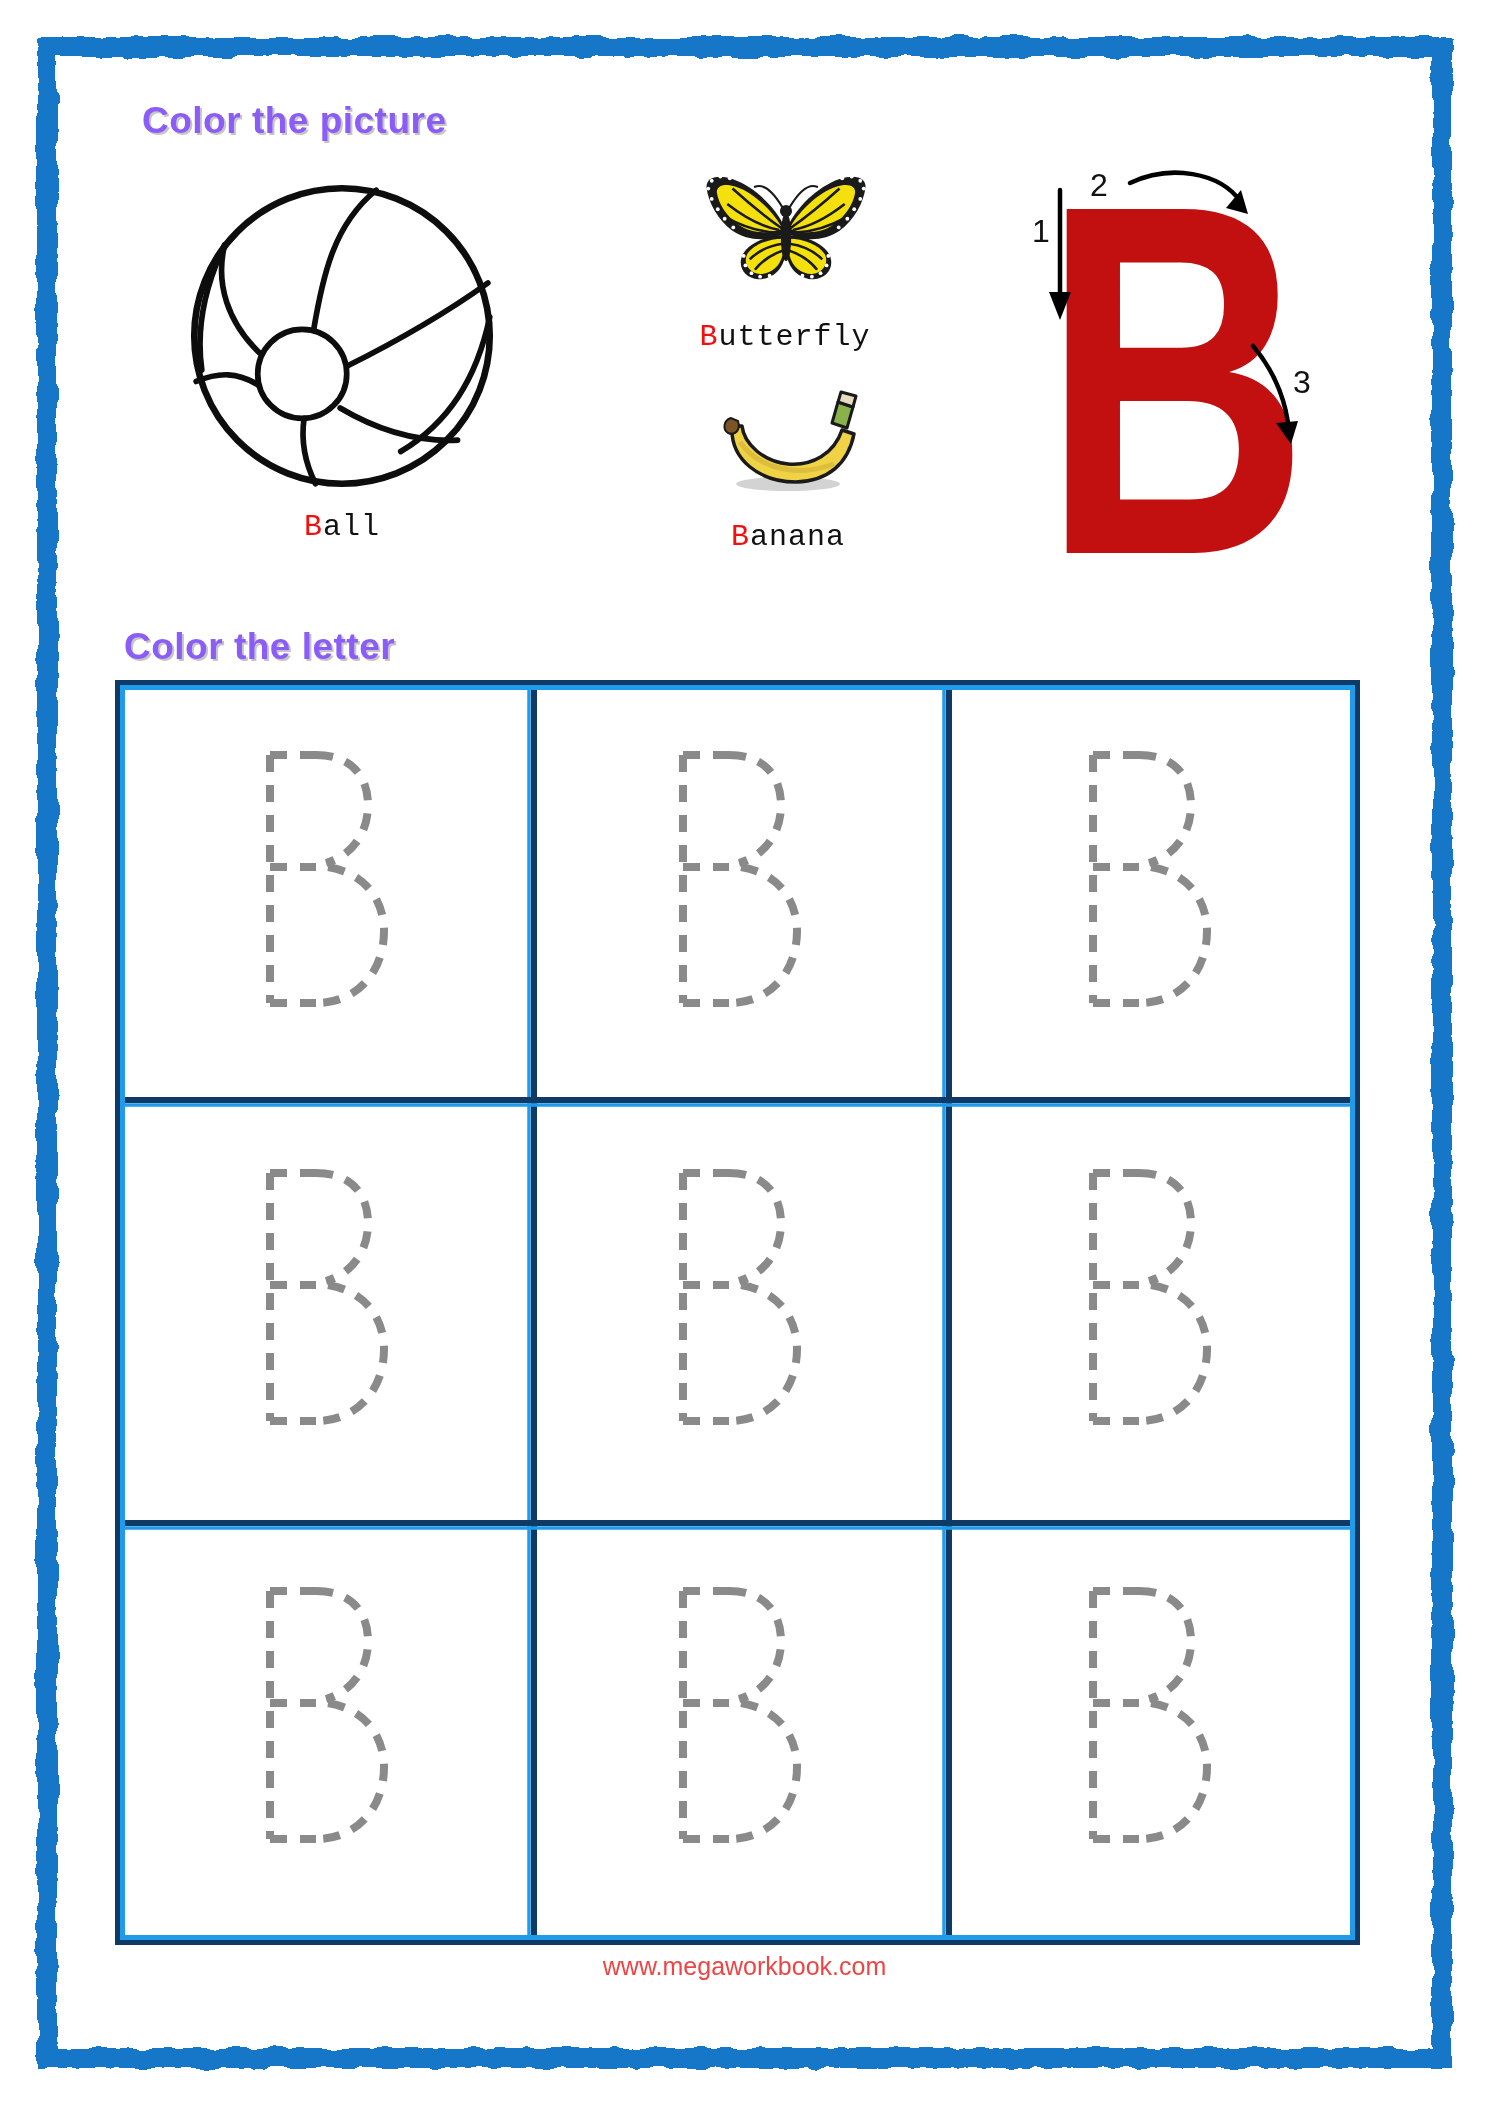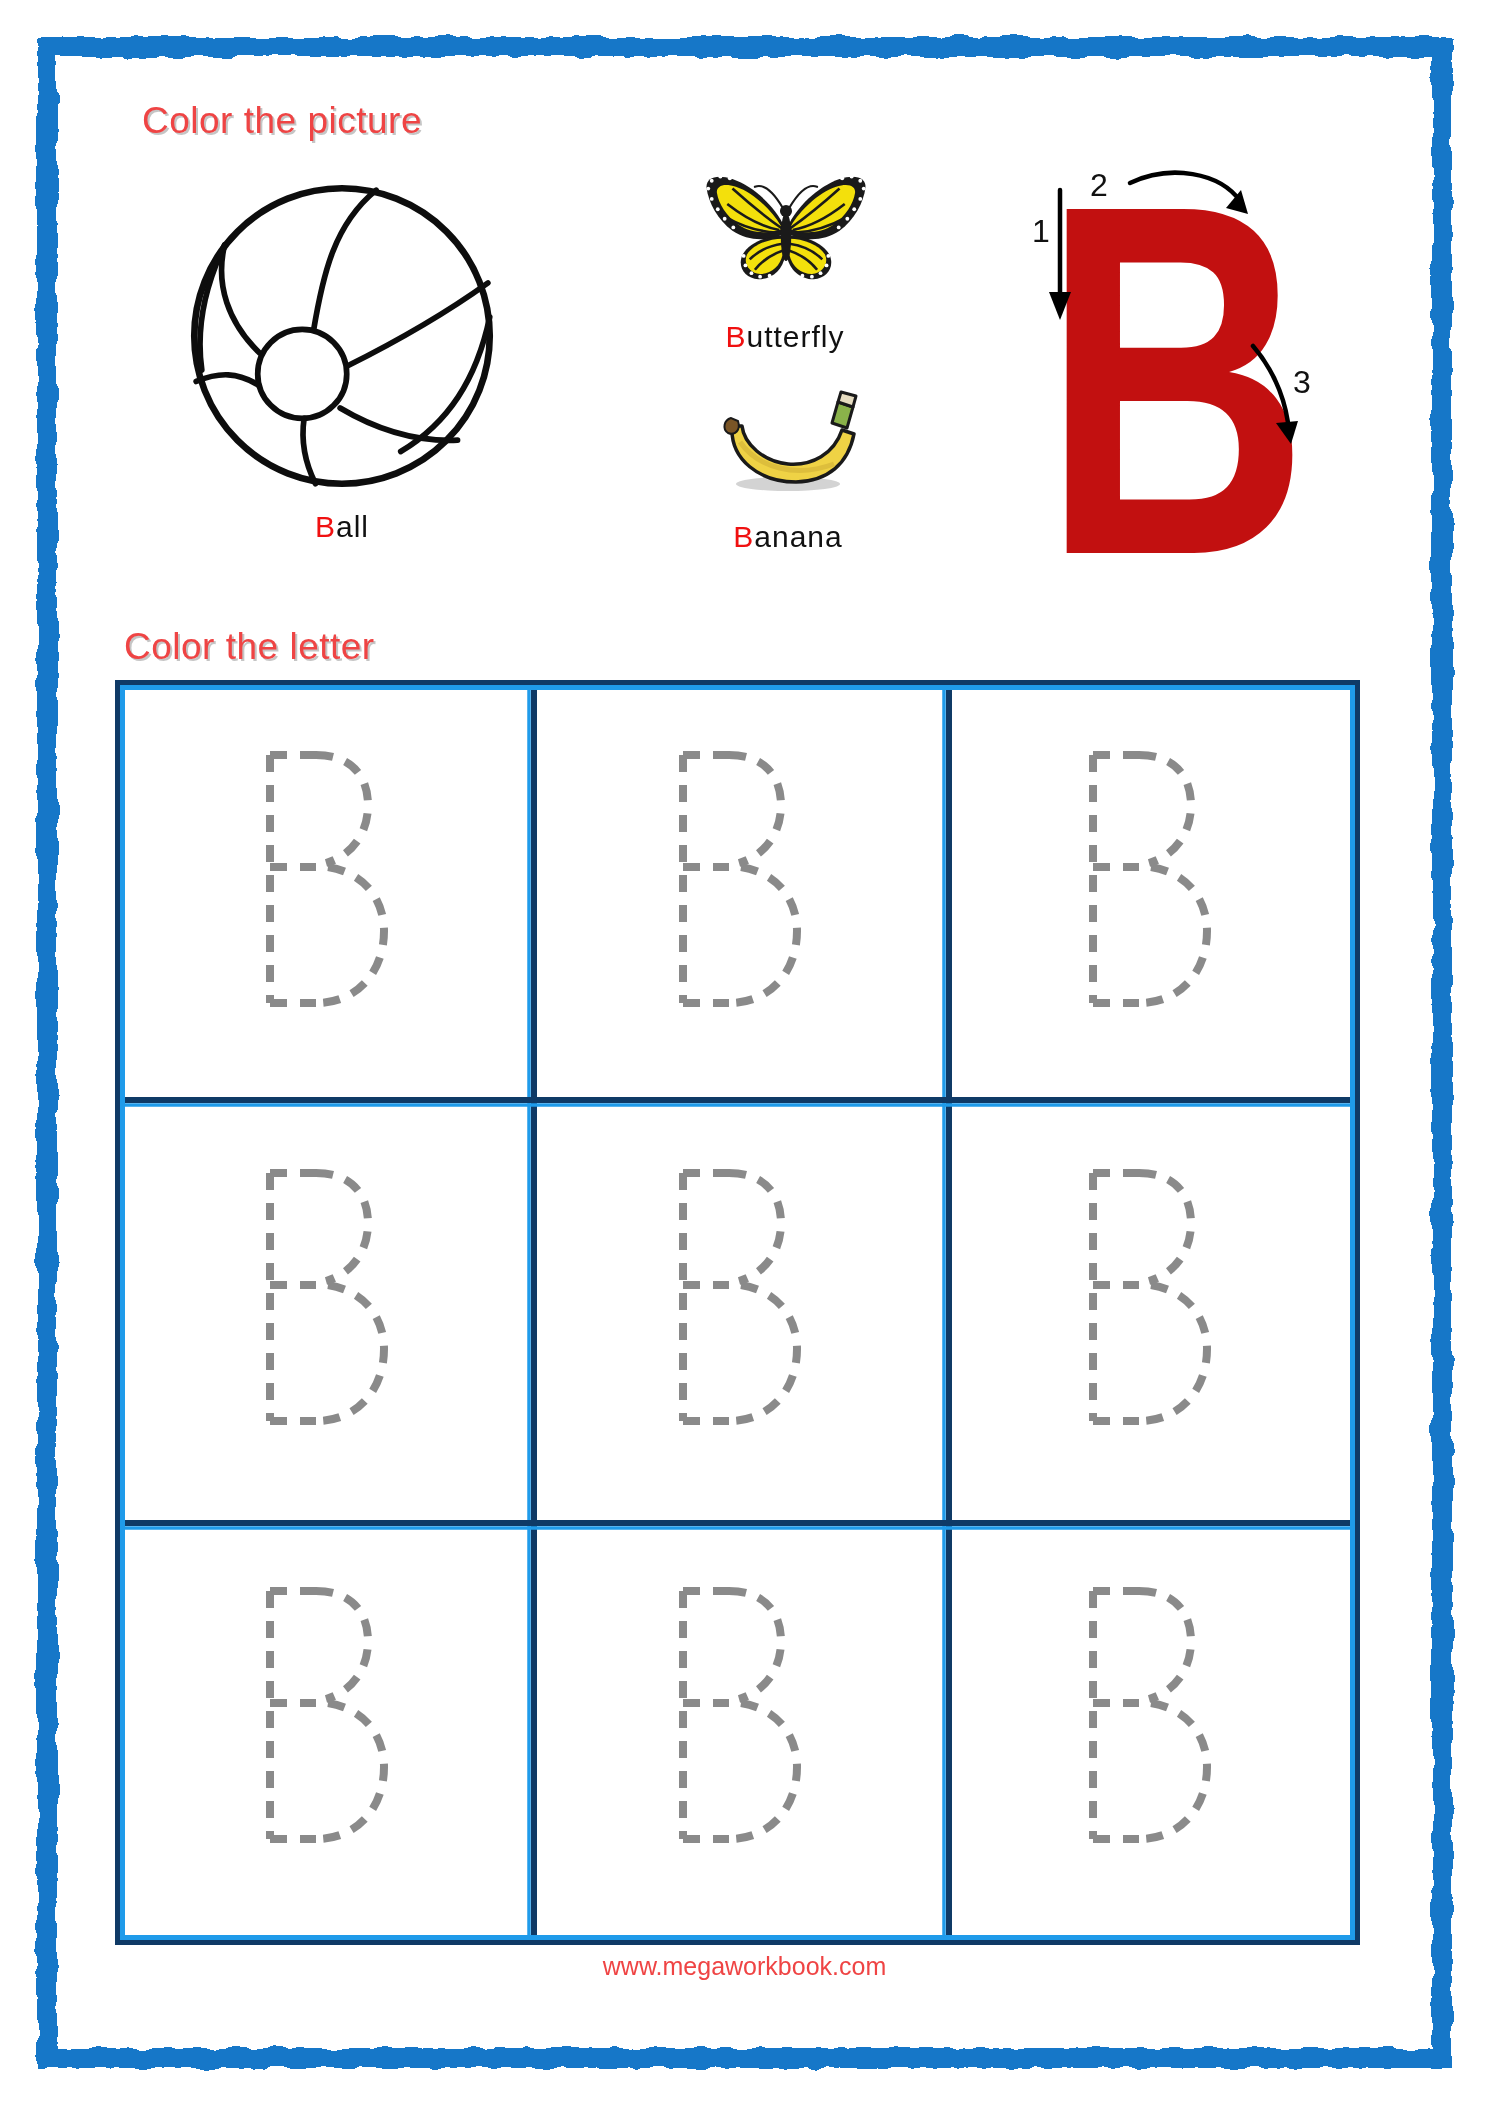--- a/index.html
+++ b/index.html
@@ -1,21 +1,21 @@
 <!DOCTYPE html>
 <html><head>
 <meta charset="utf-8">
 <style>
   html,body{margin:0;padding:0;background:#fff;}
   body{width:1489px;height:2105px;position:relative;overflow:hidden;
        font-family:"Liberation Sans",sans-serif;}
   .abs{position:absolute;}
-  .heading{font-size:37px;font-weight:normal;color:#ef4444;
+  .heading{font-size:37px;font-weight:bold;color:#8b5cf6;
            text-shadow:2px 2px 0 rgba(150,150,150,.55);letter-spacing:.5px;}
-  .piclabel{font-size:30px;color:#111;letter-spacing:1px;text-align:center;}
+  .piclabel{font-size:30px;color:#111;letter-spacing:1px;text-align:center;font-family:Liberation Mono, monospace;}
   .piclabel .init{color:#F01010;}
   .footer{width:100%;text-align:center;font-size:25px;color:#ef4444;}
   svg{display:block;}
 </style>
 </head>
 <body>
 
 <svg class="abs" style="left:0;top:0" width="1489" height="2105" viewBox="0 0 1489 2105">
   <defs>
     <filter id="rough" x="-5%" y="-5%" width="110%" height="110%">

